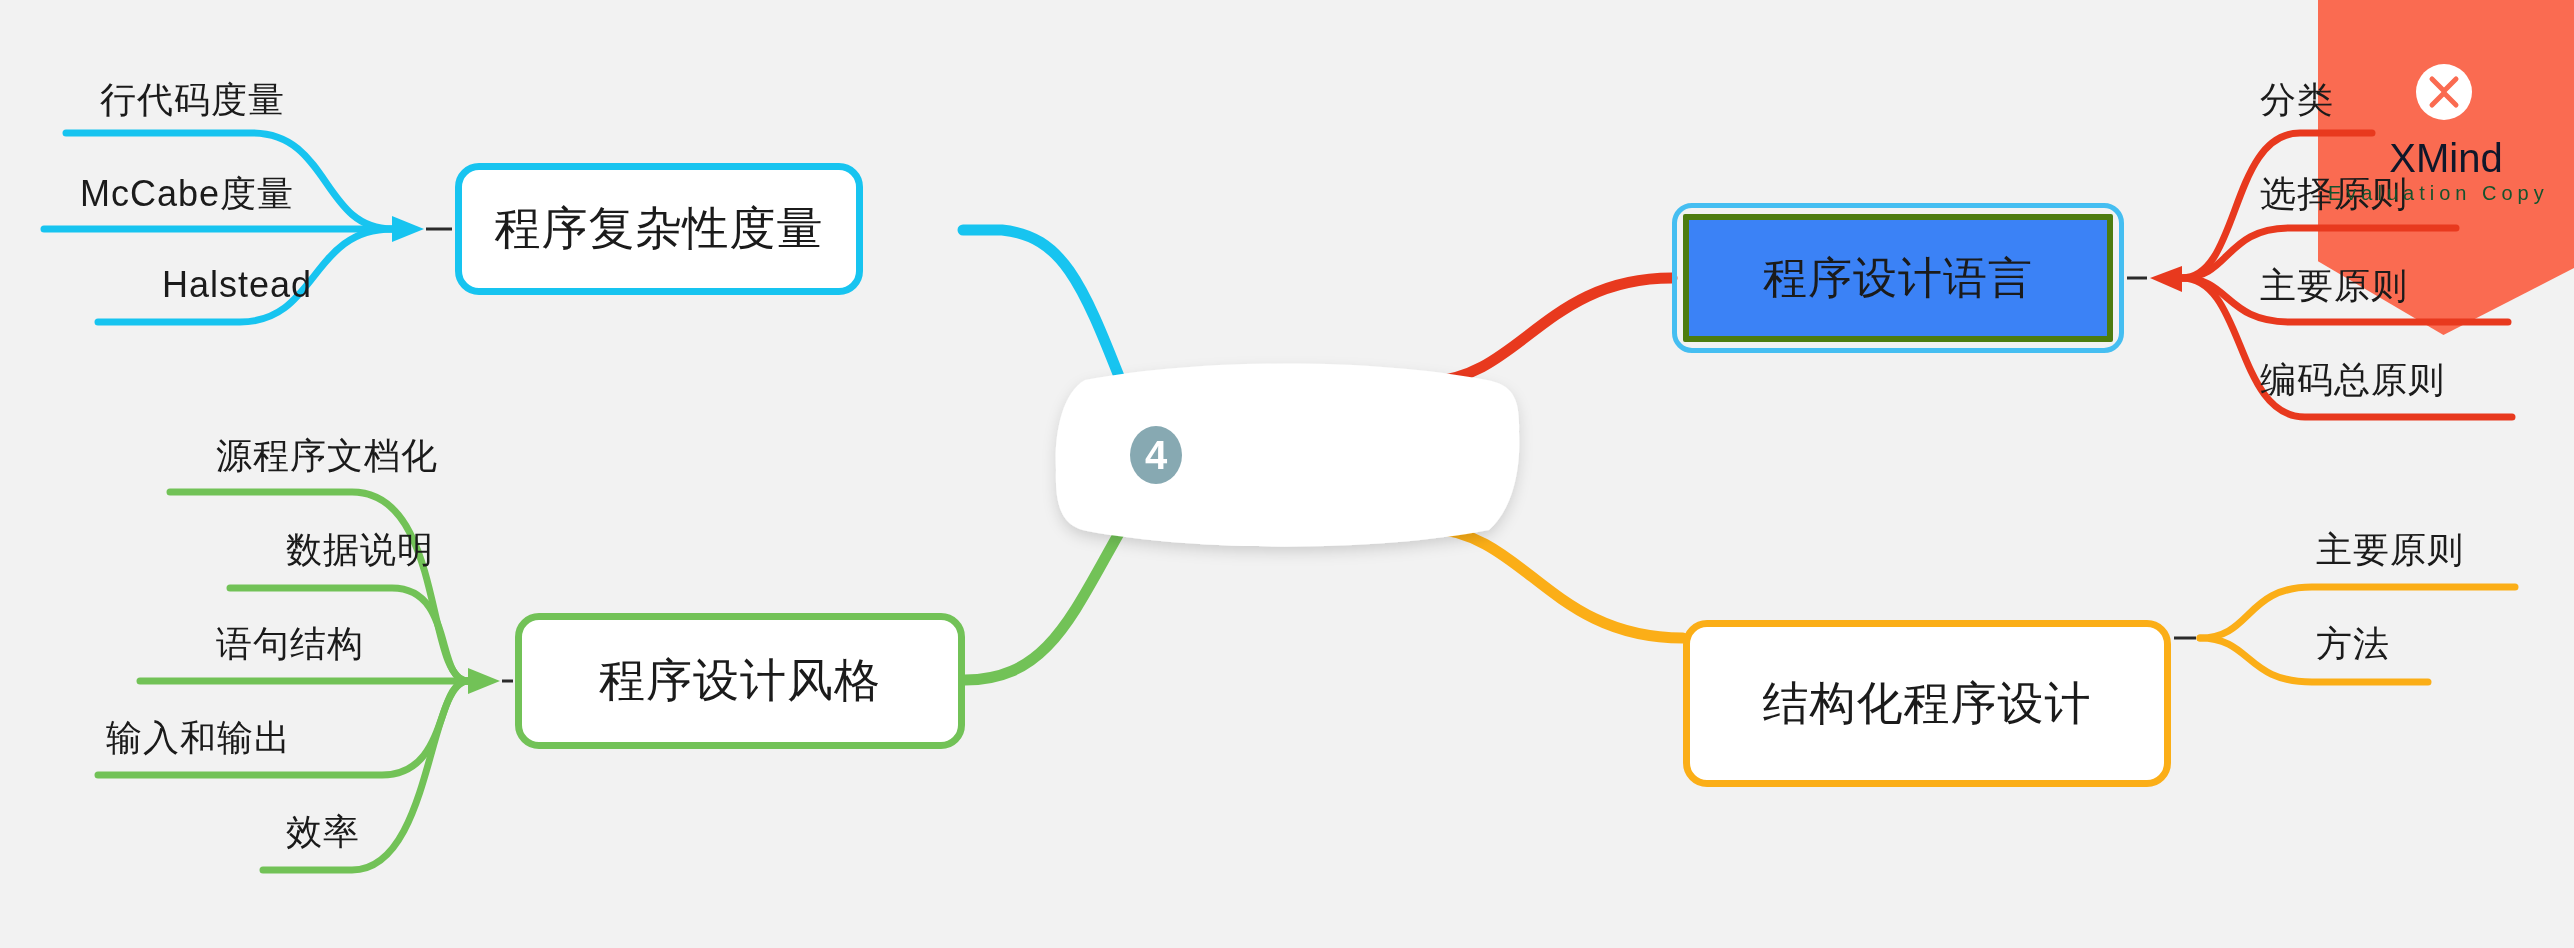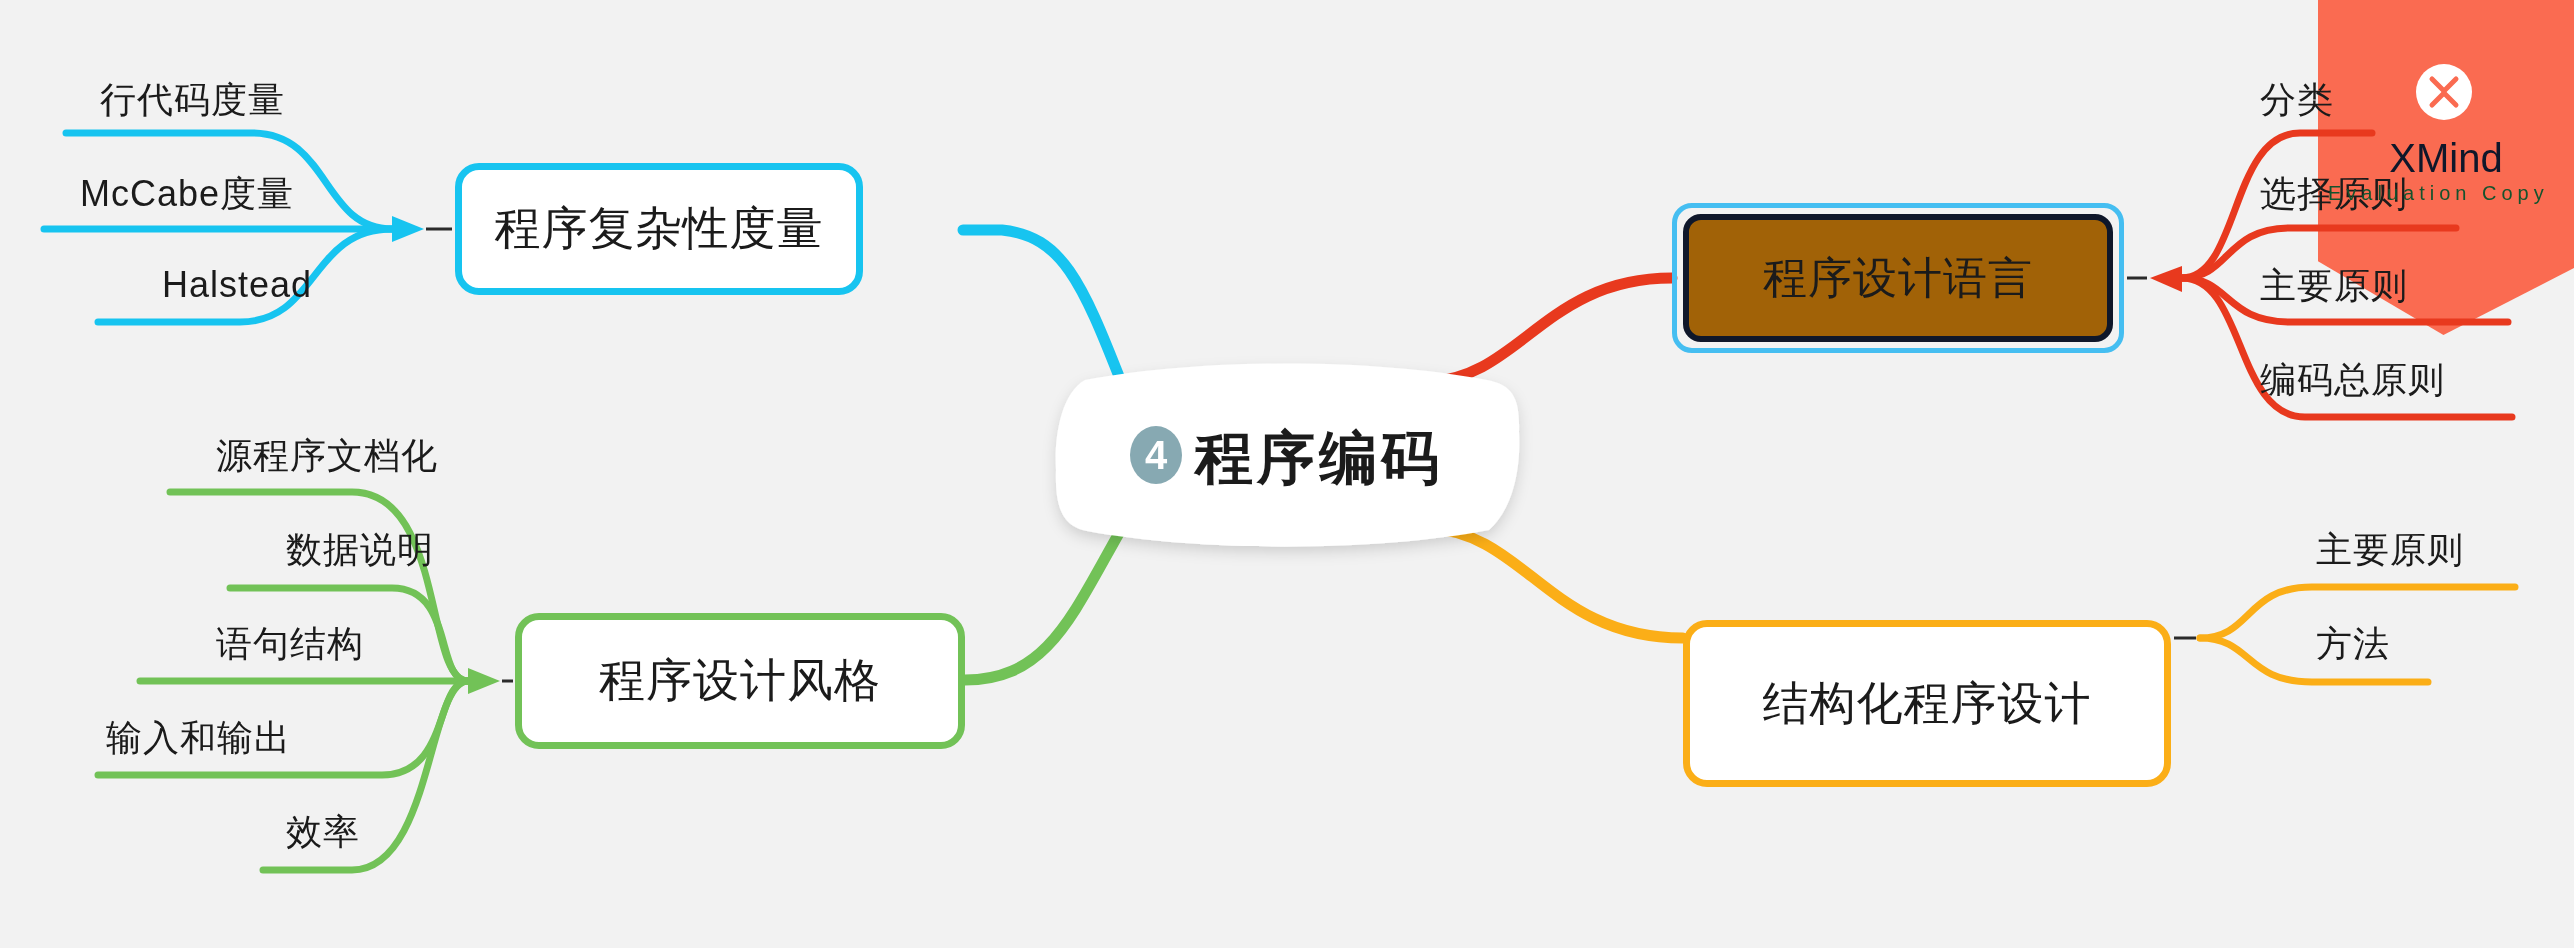--- a/index.html
+++ b/index.html
@@ -25,21 +25,21 @@
   }
   .topic-complexity{left:455px;top:163px;width:408px;height:132px;border:7px solid #17C4F0;}
   .topic-style{left:515px;top:613px;width:450px;height:136px;border:7px solid #72C257;}
   .topic-structured{left:1683px;top:572px;width:488px;height:167px;border:7px solid #FBAE17;margin-top:48px;}
   .topic-language-sel{
     position:absolute;left:1672px;top:203px;width:452px;height:150px;
     box-sizing:border-box;border:5px solid #45BEF1;border-radius:20px;z-index:3;
   }
   .topic-language{
     position:absolute;left:6px;top:6px;right:6px;bottom:6px;
-    border:6px solid #0f172a;border-radius:18px;background:#a16207;
+    border:6px solid #4d7c0f;border-radius:2px;background:#3b82f6;
     display:flex;align-items:center;justify-content:center;
     font-size:44px;letter-spacing:1px;white-space:nowrap;
   }
   
   .central-label{
     position:absolute;left:1195px;top:420px;z-index:3;
     font-size:58px;font-weight:600;letter-spacing:4px;white-space:nowrap;
   }
   .central-badge{
     position:absolute;left:1130px;top:426px;width:52px;height:58px;z-index:3;
@@ -118,21 +118,20 @@
     <path d="M 1085 380
              C 1200 358, 1372 358, 1487 380
              C 1514 385, 1520 400, 1519 432
              C 1521 466, 1514 508, 1489 530
              C 1374 552, 1200 552, 1087 531
              C 1061 526, 1055 505, 1056 470
              C 1054 440, 1060 394, 1085 380 Z" fill="#ffffff" filter="url(#softShadow)"></path>
   </svg>
 
   <div class="central-badge" style="background:#87A9B2;">4</div>
-  <div class="central-label">程序编码</div>
 
   <div class="topic topic-complexity">
     <span>程序复杂性度量</span>
   </div>
 
   <div class="topic topic-style">
     <span>程序设计风格</span>
   </div>
 
   <div class="topic-language-sel">

